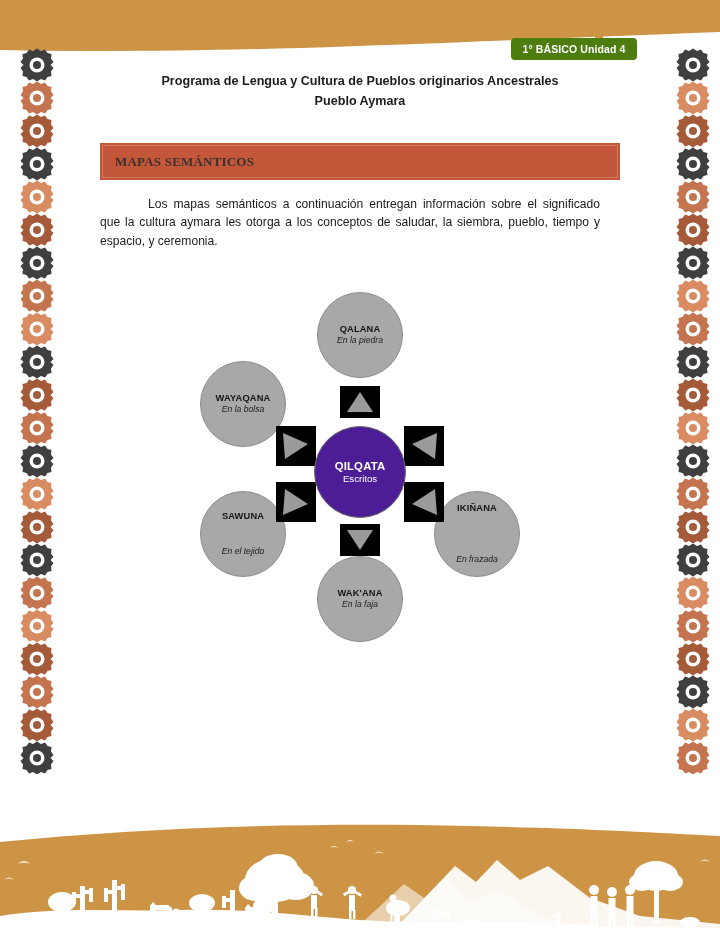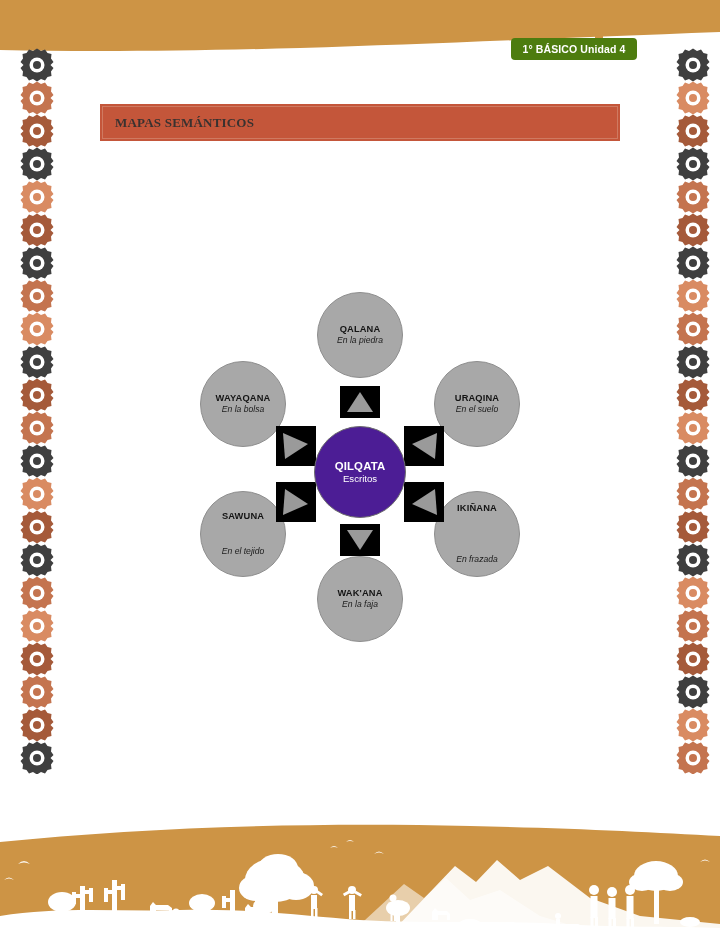--- a/index.html
+++ b/index.html
@@ -435,27 +435,32 @@
             <use href="#rosette2" fill="#c4744f"></use> 
             <circle cx="17" cy="17" r="7.5" fill="#ffffff"></circle>
             <circle cx="17" cy="17" r="4" fill="#c4744f"></circle>
           </g>
       </g>
     </svg>
   </div>
 
   <div class="content">
 
+    <div class="doc-title">
+      <span>Programa de Lengua y Cultura de Pueblos originarios Ancestrales</span>
+      <span class="line2">Pueblo Aymara</span>
+    </div>
 
     <div class="section-bar">
       <div class="section-bar-inner">
         <span class="section-title">MAPAS SEMÁNTICOS</span>
       </div>
     </div>
 
+    <p class="body-text">Los mapas semánticos a continuación entregan información sobre el significado que la cultura aymara les otorga a los conceptos de saludar, la siembra, pueblo, tiempo y espacio, y ceremonia.</p>
   </div>
 
   <div class="diagram">
 
     <div class="connector" style="left:154px; top:100px; width:40px; height:32px;">
       <svg width="40" height="32" viewBox="0 0 40 32">
           <polygon points="20,6 33,26 7,26" fill="#9a9a9a"></polygon>
         </svg>
     </div>
     <div class="connector" style="left:218px; top:140px; width:40px; height:40px;">
@@ -487,24 +492,20 @@
     <div class="node center" style="left:128px; top:140px; width:92px; height:92px;">
       <span class="term">QILQATA</span>
       <span class="gloss">Escritos</span>
     </div>
 
     <div class="node" style="left:131px; top:6px; width:86px; height:86px;">
       <span class="term">QALANA</span>
       <span class="gloss">En la piedra</span>
     </div>
 
-    <div class="node" style="left:248px; top:75px; width:86px; height:86px;">
-      <span class="term">URAQINA</span>
-      <span class="gloss">En el suelo</span>
-    </div>
 
     <div class="node" style="left:248px; top:205px; width:86px; height:86px;gap:40px;">
       <span class="term">IKIÑANA</span>
       <span class="gloss">En frazada</span>
     </div>
 
     <div class="node" style="left:131px; top:270px; width:86px; height:86px;">
       <span class="term">WAK'ANA</span>
       <span class="gloss">En la faja</span>
     </div>

